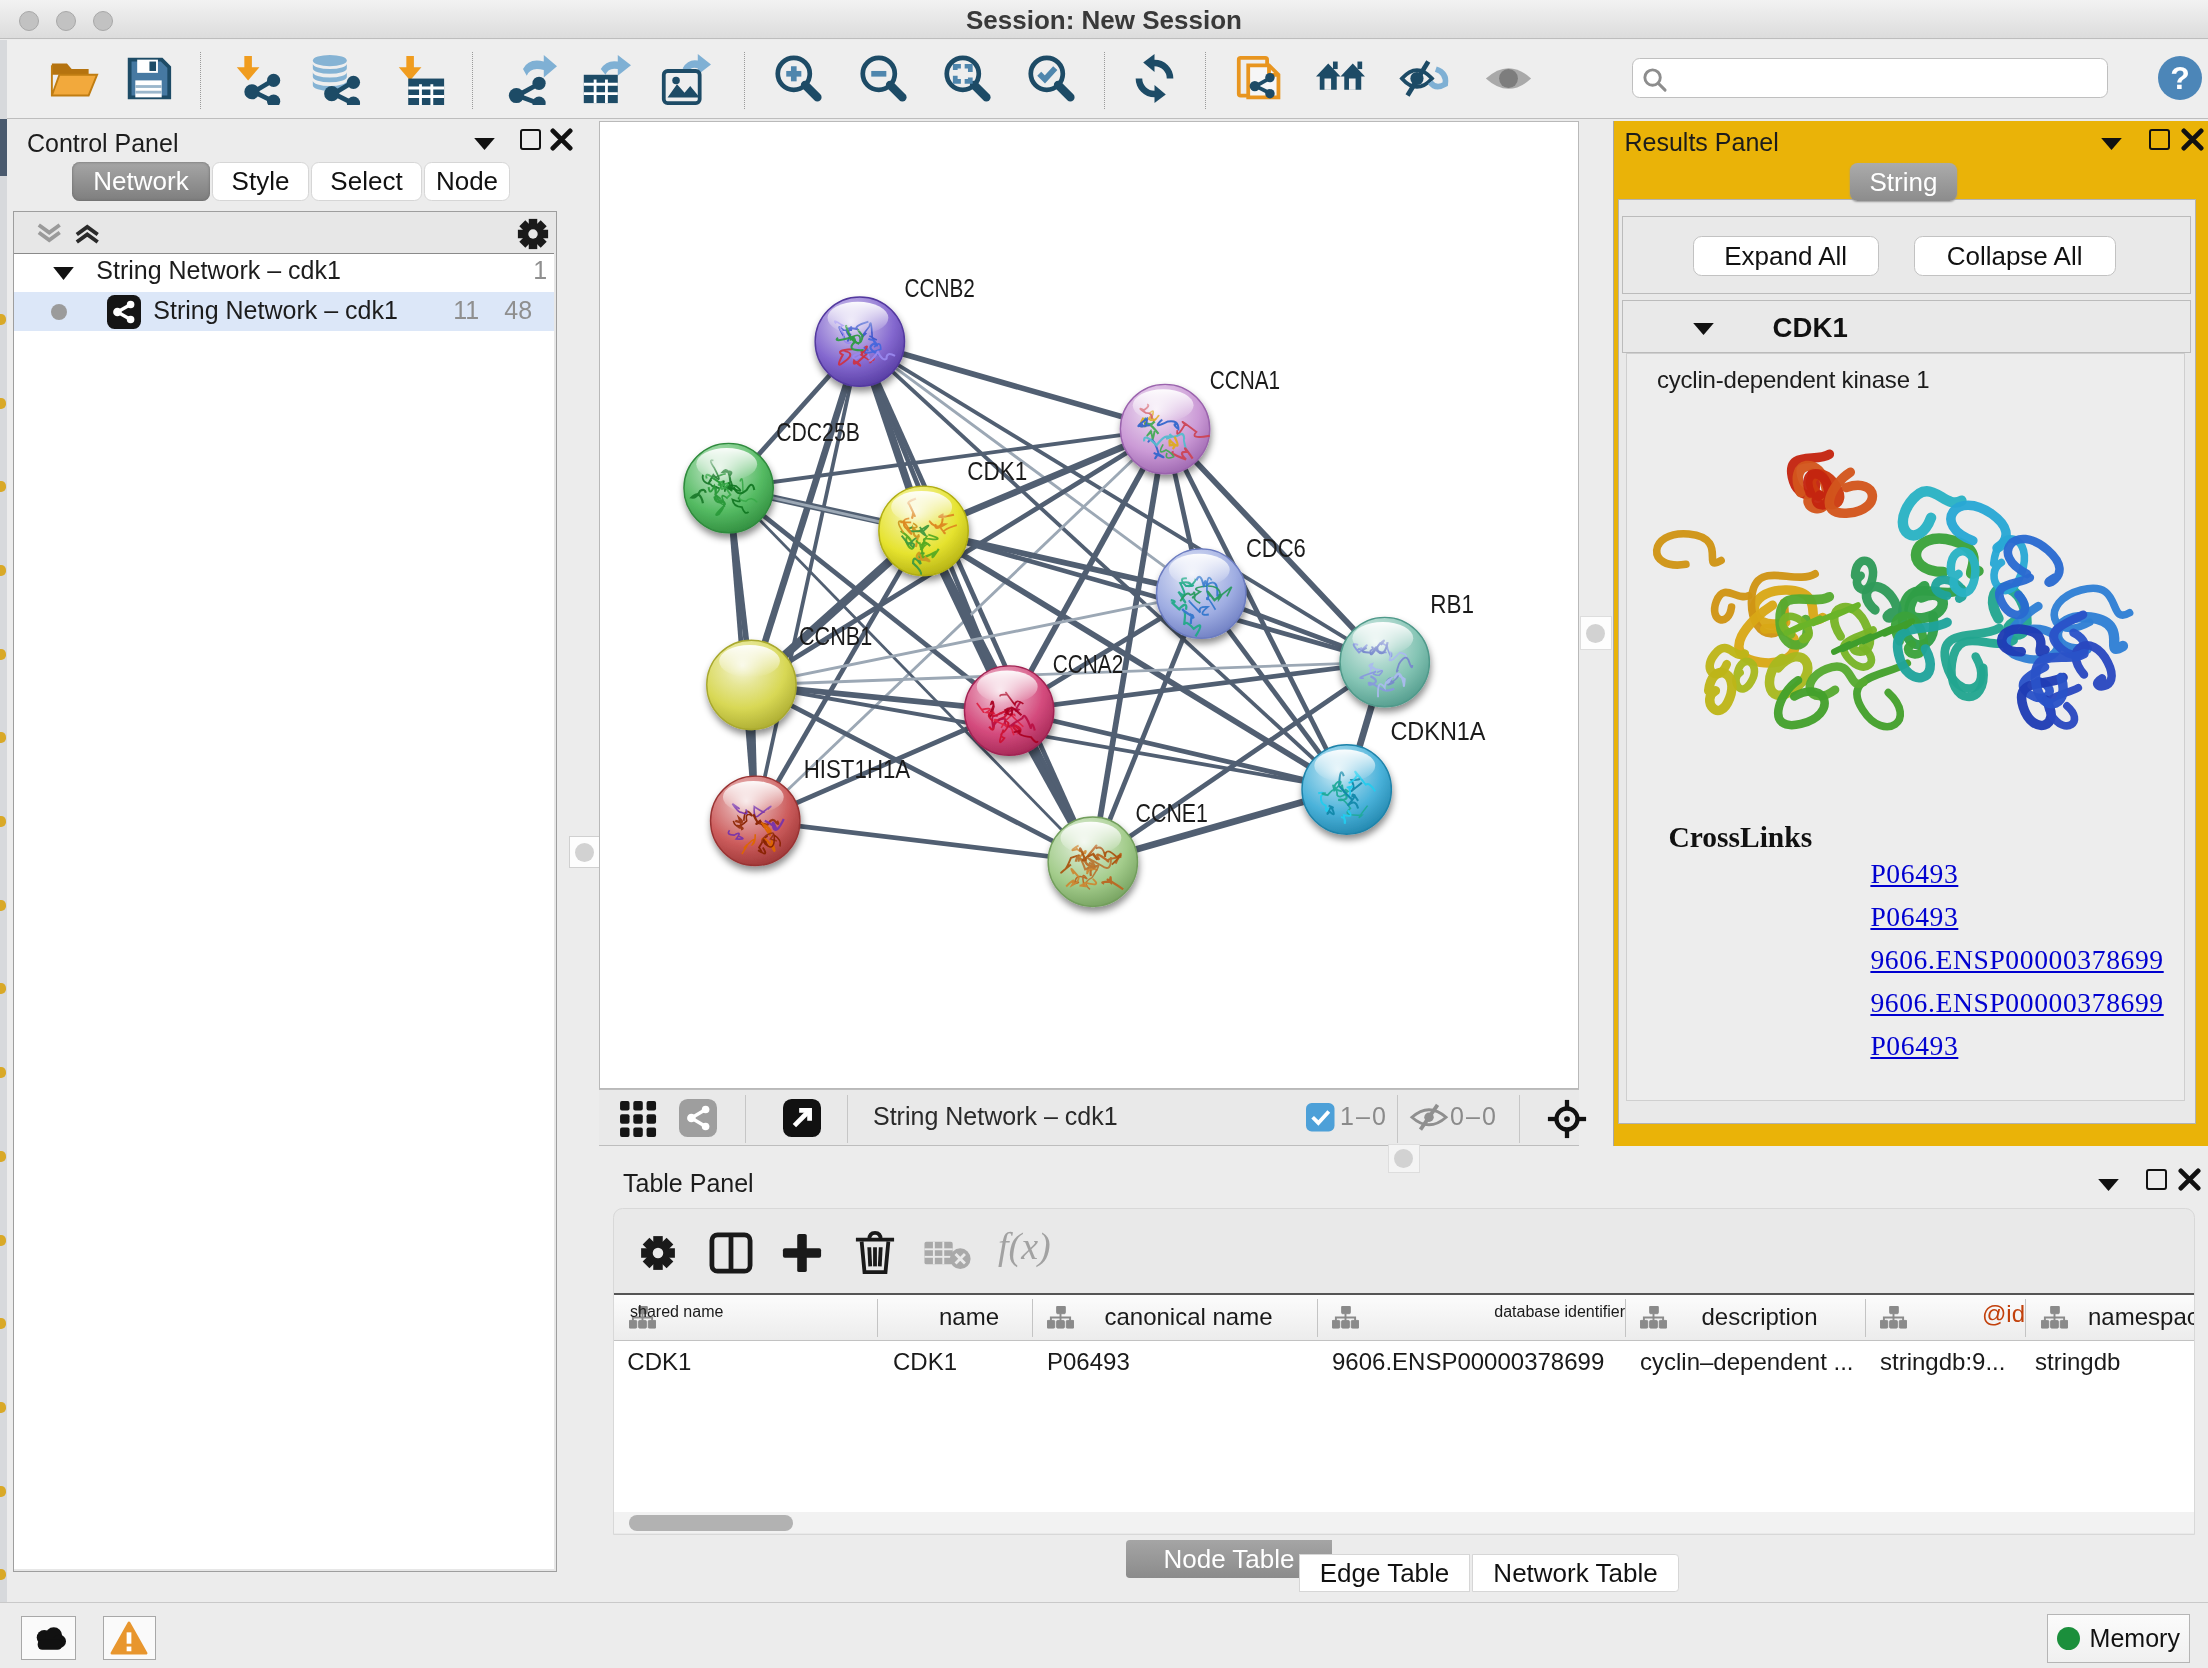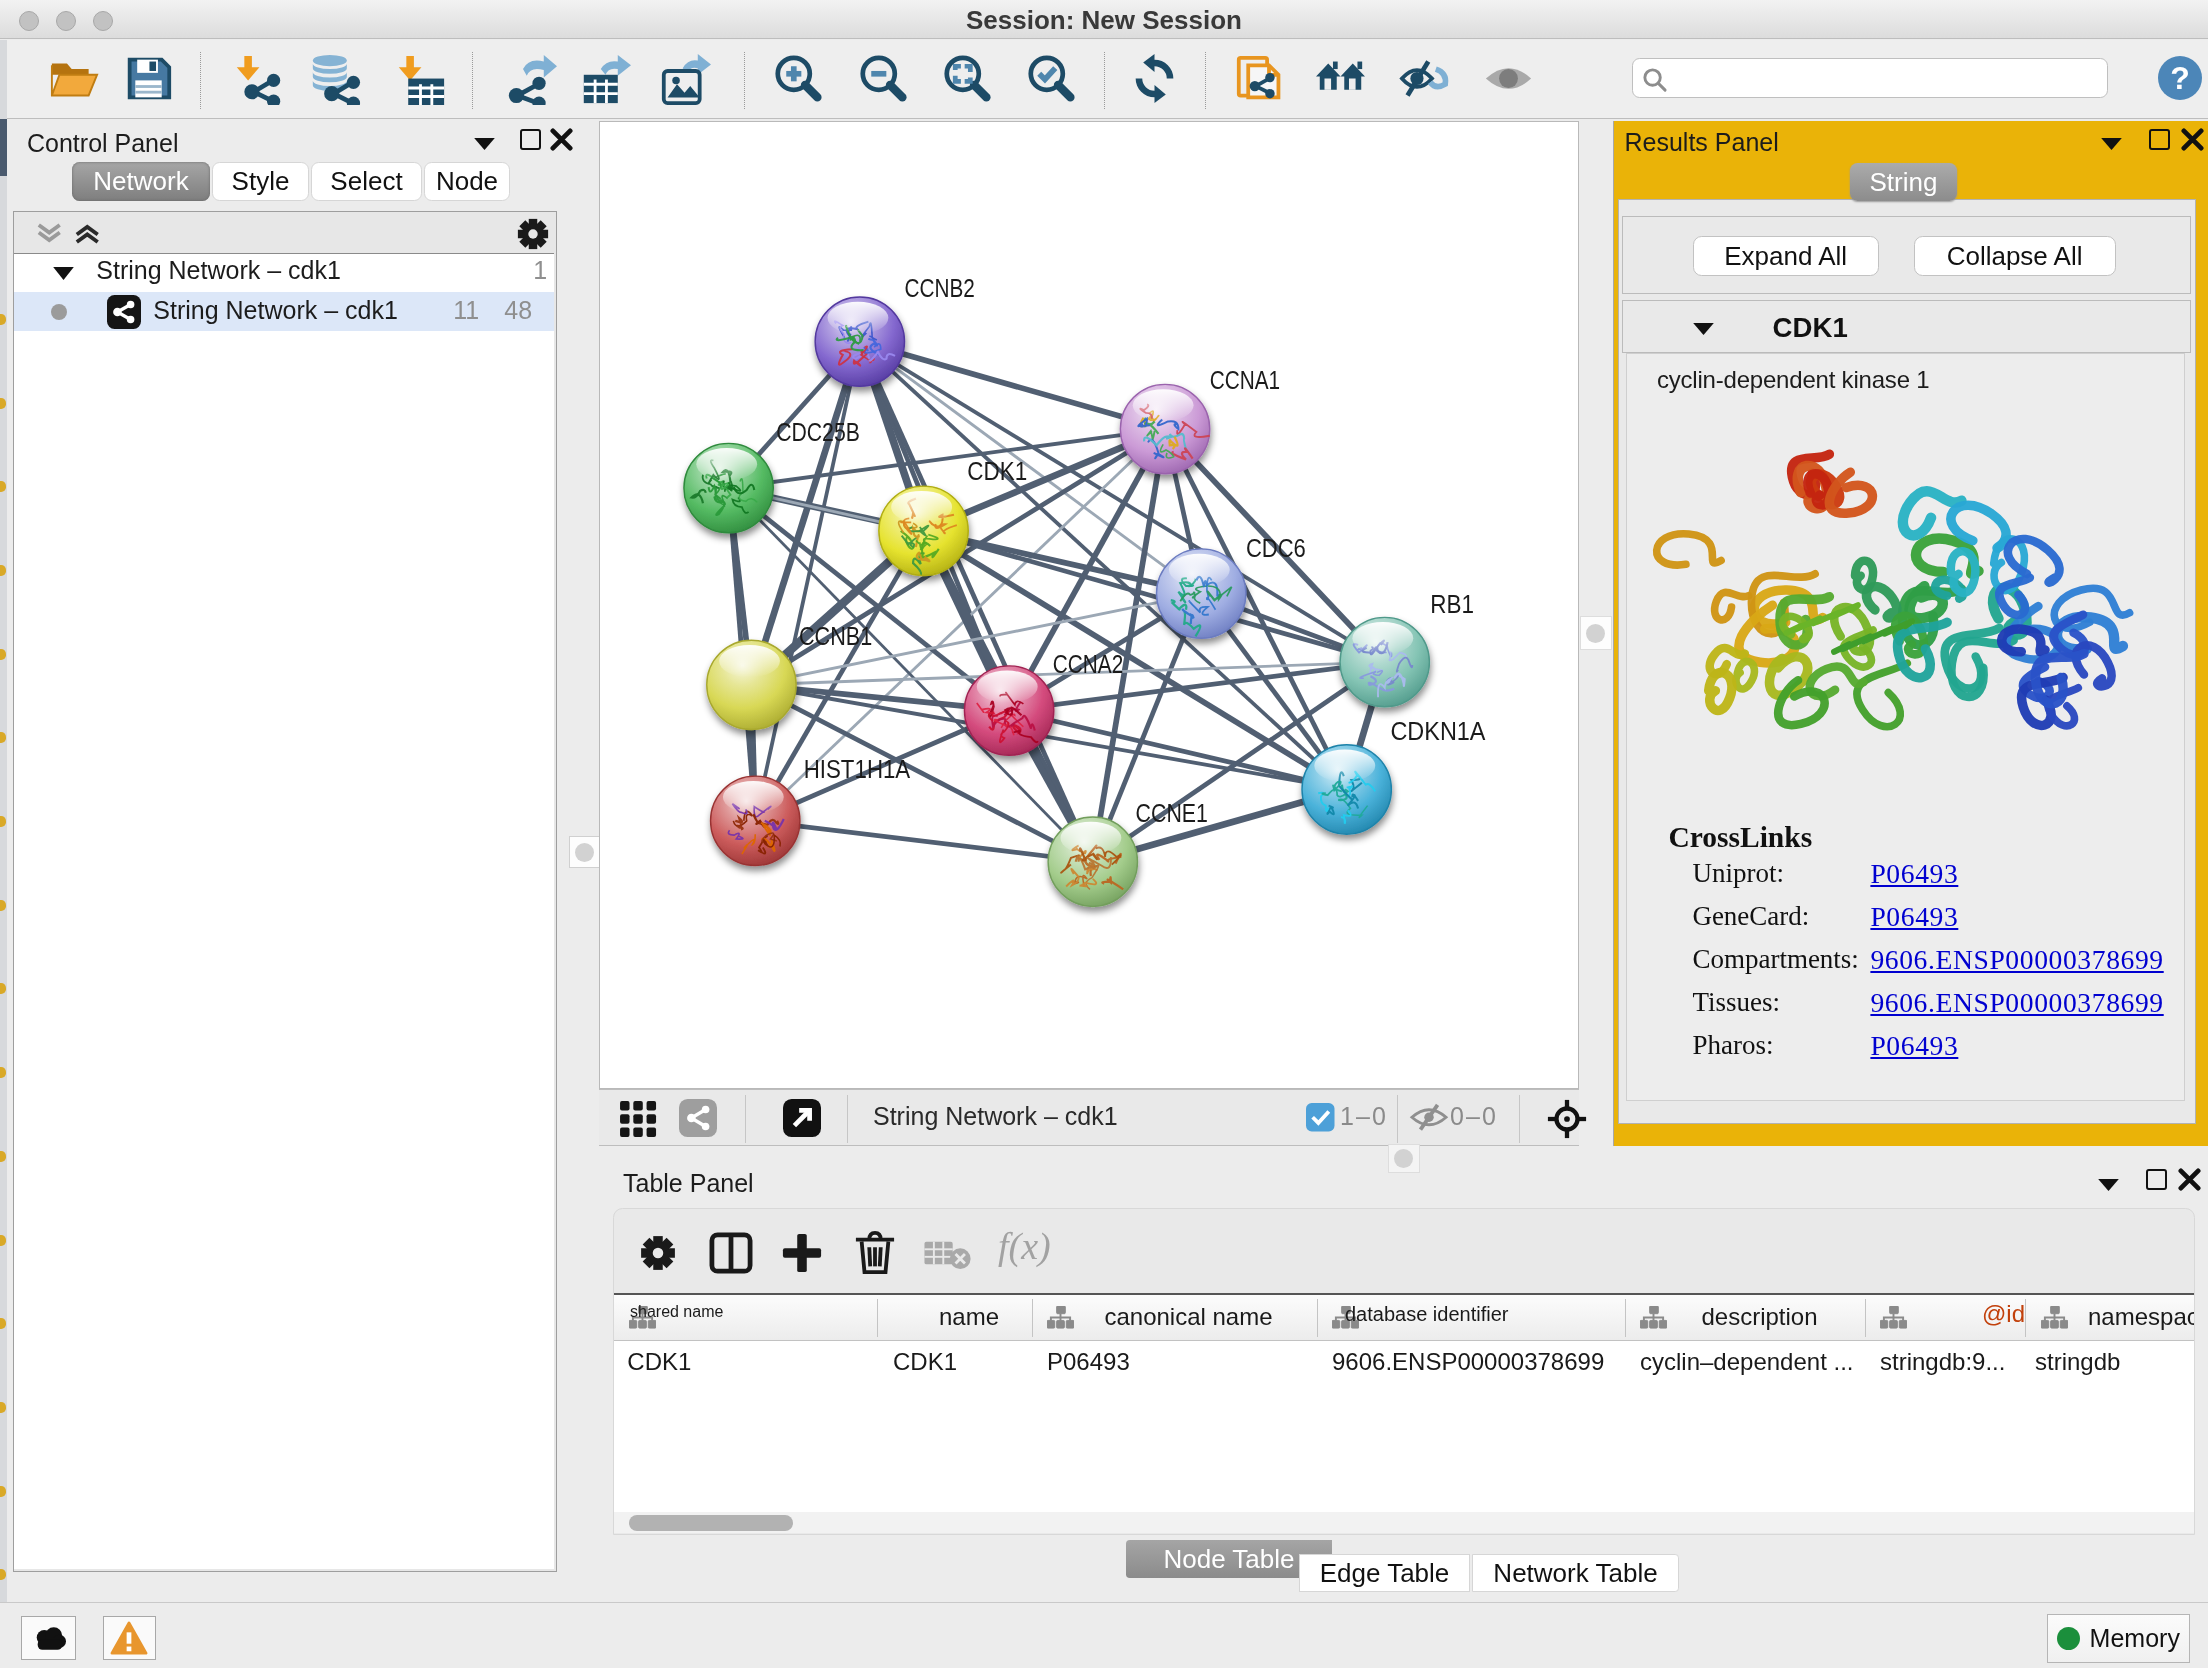--- a/index.html
+++ b/index.html
@@ -706,21 +706,20 @@
 <path d="M463 249 C 439 221, 471 203, 488 236 S 463 264, 482 253" stroke="#2a48c0" stroke-width="9" opacity="0.96"></path>
 <path d="M415 256 C 437 262, 425 282, 406 270 S 410 247, 422 241" stroke="#2a52c8" stroke-width="9" opacity="0.96"></path>
 <path d="M423 276 C 441 304, 409 315, 399 283 S 425 262, 441 252" stroke="#1f3cb4" stroke-width="10" opacity="0.96"></path>
 <path d="M445 282 C 465 299, 443 314, 429 292 S 444 271, 457 263" stroke="#2a48c0" stroke-width="8" opacity="0.96"></path>
 <path d="M439 252 C 450 287, 414 290, 412 254 S 445 238, 463 227" stroke="#2a52c8" stroke-width="10" opacity="0.96"></path>
 <path d="M150 205 L165 198 L158 202 L185 190 L178 195 L205 184 L198 188 L225 176 L218 181 " stroke="#6ab428" stroke-width="6.5"></path>
 <path d="M200 225 L216 217 L209 222 L238 209 L231 214 L260 201 L253 206 L282 193 L275 198 " stroke="#3f9e2c" stroke-width="6.5"></path>
 </g>
       </svg>
   <div class="abs" style="left:41px;top:467px;font-family:'Liberation Serif',serif;font-size:29.5px;font-weight:700;color:#111">CrossLinks</div>
-  <div class="abs" style="left:65px;top:498px;font-family:'Liberation Serif',serif;font-size:27px;color:#111;line-height:43px">Uniprot:<br>GeneCard:<br>Compartments:<br>Tissues:<br>Pharos:</div>
   <div class="abs" style="left:243px;top:498px;font-family:'Liberation Serif',serif;font-size:27.6px;color:#0000d0;line-height:43px;text-decoration:underline;letter-spacing:0.6px">P06493<br>P06493<br>9606.ENSP00000378699<br>9606.ENSP00000378699<br>P06493</div>
  </div>
 </div>
 <div class="abs" style="left:577px;top:1148px;width:1631px;height:454px;background:#ececec">
  <div class="abs ptxt" style="left:46px;top:21px">Table Panel</div>
  <svg class="abs" style="left:1519px;top:28.5px" width="25" height="15" viewBox="0 0 26 16">
       <path d="M2 2 h22 l-11 13 z" fill="#111"></path>
     </svg>
  <div class="abs" style="left:1569px;top:21px;width:21px;height:21px;border:2.9px solid #111;border-radius:2.9px"></div>
  <svg class="abs" style="left:1601px;top:20px" width="23" height="23" viewBox="0 0 24 24">
@@ -801,21 +800,21 @@
 <div class="abs" style="left:703px;top:3.8px;height:38px;border-left:1px solid #c4c4c4"></div>
 <svg class="abs" style="left:718px;top:11.4px" width="27" height="25" viewBox="0 0 28 26">
           <g fill="#8a8a8a" stroke="#8a8a8a">
             <rect x="10" y="0" width="9" height="8" rx="1"></rect>
             <rect x="0" y="15" width="8" height="8" rx="1"></rect>
             <rect x="10" y="15" width="8" height="8" rx="1"></rect>
             <rect x="20" y="15" width="8" height="8" rx="1"></rect>
             <path d="M14 8 v4 M4 15 v-3 h20 v3 M14 12 v3" stroke-width="2" fill="none"></path>
           </g>
         </svg>
-<div class="abs" style="left:731px;top:7.6px;width:280px;text-align:left;font-size:20px;color:#1a1a1a">database identifier</div>
+<div class="abs" style="left:731px;top:7.6px;width:280px;text-align:right;font-size:16px;color:#1a1a1a">database identifier</div>
 <div class="abs" style="left:1011px;top:3.8px;height:38px;border-left:1px solid #c4c4c4"></div>
 <svg class="abs" style="left:1026px;top:11.4px" width="27" height="25" viewBox="0 0 28 26">
           <g fill="#8a8a8a" stroke="#8a8a8a">
             <rect x="10" y="0" width="9" height="8" rx="1"></rect>
             <rect x="0" y="15" width="8" height="8" rx="1"></rect>
             <rect x="10" y="15" width="8" height="8" rx="1"></rect>
             <rect x="20" y="15" width="8" height="8" rx="1"></rect>
             <path d="M14 8 v4 M4 15 v-3 h20 v3 M14 12 v3" stroke-width="2" fill="none"></path>
           </g>
         </svg>

